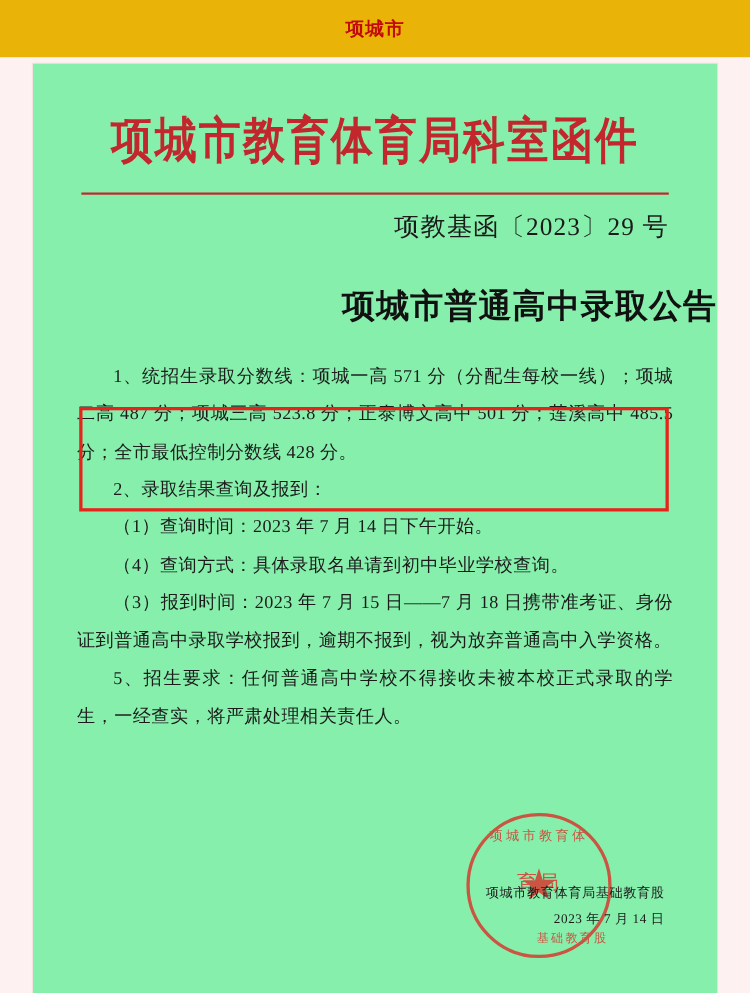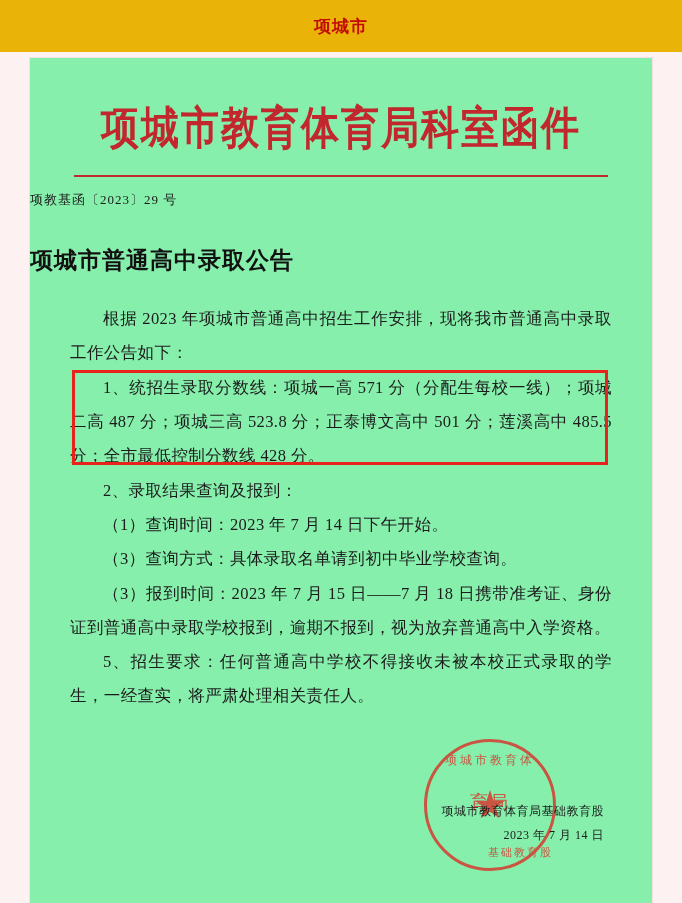--- a/index.html
+++ b/index.html
@@ -59,29 +59,29 @@
     transform-origin: center top;
     display: inline-block;
   }
   .letterhead-rule {
     margin: 26px auto 0 auto;
     width: 534px;
     height: 2px;
     background: #c1272d;
   }
   .doc-number {
-    text-align: left;
+    text-align: right;
     padding: 14px 44px 0 0;
-    font-size: 13px;
+    font-size: 23px;
     color: #1a1a1a;
     letter-spacing: 1px;
   }
   .doc-title {
-    text-align: left;
-    font-size: 23px;
+    text-align: right;
+    font-size: 30px;
     font-weight: bold;
     color: #111;
     letter-spacing: 1px;
     padding-top: 36px;
   }
   .body-text {
     padding: 26px 40px 0 40px;
     font-size: 16.5px;
     line-height: 2.08;
     color: #1b1b1b;
@@ -177,25 +177,24 @@
     <div class="letterhead">
       <div class="letterhead-title">项城市教育体育局科室函件</div>
       <div class="letterhead-rule"></div>
     </div>
 
     <div class="doc-number">项教基函〔2023〕29 号</div>
 
     <div class="doc-title">项城市普通高中录取公告</div>
 
     <div class="body-text">
-      <p class="para">根据 2023 年项城市普通高中招生工作安排，现将我市普通高中录取工作公告如下：</p>
       <p class="para">1、统招生录取分数线：项城一高 571 分（分配生每校一线）；项城二高 487 分；项城三高 523.8 分；正泰博文高中 501 分；莲溪高中 485.5 分；全市最低控制分数线 428 分。</p>
       <p class="para">2、录取结果查询及报到：</p>
       <p class="para">（1）查询时间：2023 年 7 月 14 日下午开始。</p>
-      <p class="para">（3）查询方式：具体录取名单请到初中毕业学校查询。</p>
+      <p class="para">（4）查询方式：具体录取名单请到初中毕业学校查询。</p>
       <p class="para">（3）报到时间：2023 年 7 月 15 日——7 月 18 日携带准考证、身份证到普通高中录取学校报到，逾期不报到，视为放弃普通高中入学资格。</p>
       <p class="para">5、招生要求：任何普通高中学校不得接收未被本校正式录取的学生，一经查实，将严肃处理相关责任人。</p>
     </div>
 
     <div class="highlight-box"></div>
 
     <div class="stamp">
       <div class="stamp-top-text">项城市教育体</div>
       <div class="stamp-star">★</div>
       <div class="stamp-mid-text">育局</div>

